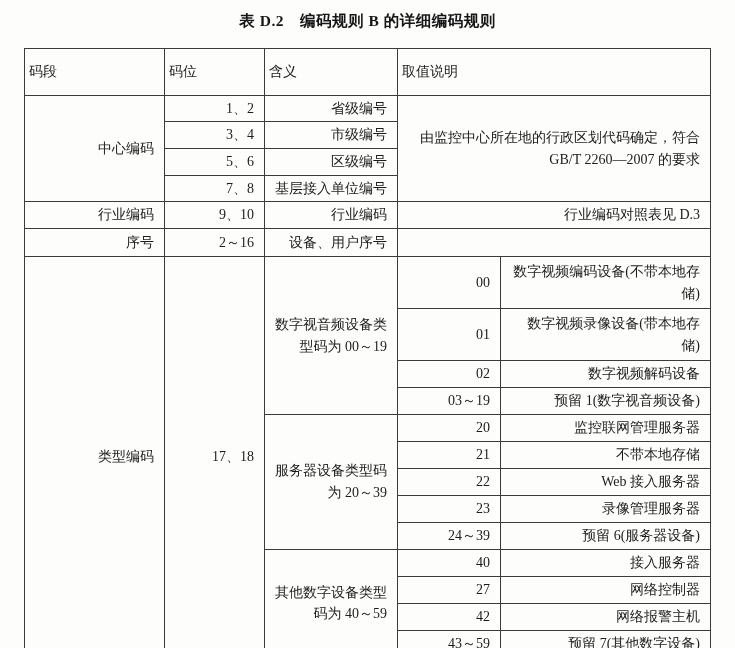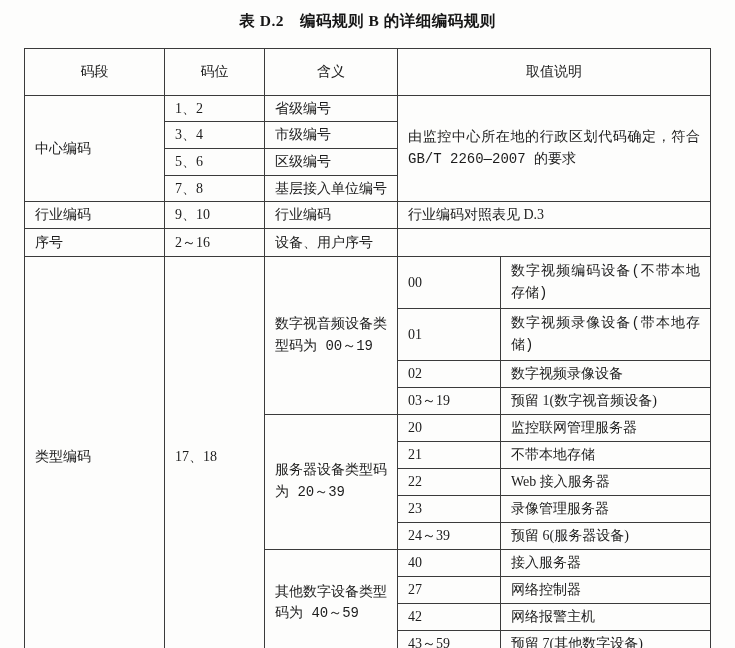--- a/index.html
+++ b/index.html
@@ -38,30 +38,30 @@
     border: 1.5px solid #2e2e2e;
   }
   .rule-table td, .rule-table th {
     border: 1px solid #3b3b3b;
     font-size: 14px;
     font-weight: normal;
     vertical-align: middle;
     padding: 2px 10px;
     line-height: 1.55;
     overflow: hidden;
+    text-align: right;
   }
   .rule-table th {
-    text-align: center;
+    text-align: left;
     padding: 12px 4px;
   }
   .cell-left  { text-align: left; }
   .cell-just  {
     text-align: justify;
     text-justify: inter-ideograph;
-    font-family: Liberation Mono, monospace;
   }
   
   .rh-head { height: 32px; }
   .rh-c    { height: 26px; }
   .rh-ind  { height: 24px; }
   .rh-ser  { height: 28px; }
   .rh-tall { height: 52px; }
   .rh-t1   { height: 27px; }
   .rh-last { height: 24px; }
 </style>
@@ -128,21 +128,21 @@
       <td rowspan="4" class="cell-just">数字视音频设备类型码为 00～19</td>
       <td class="cell-left">00</td>
       <td class="cell-just">数字视频编码设备(不带本地存储)</td>
     </tr>
     <tr class="rh-tall">
       <td class="cell-left">01</td>
       <td class="cell-just">数字视频录像设备(带本地存储)</td>
     </tr>
     <tr class="rh-t1">
       <td class="cell-left">02</td>
-      <td class="cell-left">数字视频录像设备</td>
+      <td class="cell-left">数字视频解码设备</td>
     </tr>
     <tr class="rh-t1">
       <td class="cell-left">03～19</td>
       <td class="cell-left">预留 1(数字视音频设备)</td>
     </tr>
 
     <tr class="rh-t1">
       <td rowspan="5" class="cell-just">服务器设备类型码为 20～39</td>
       <td class="cell-left">20</td>
       <td class="cell-left">监控联网管理服务器</td>

